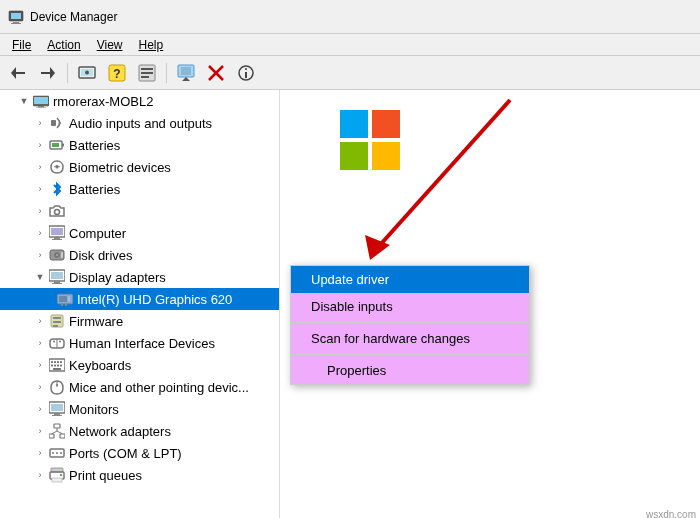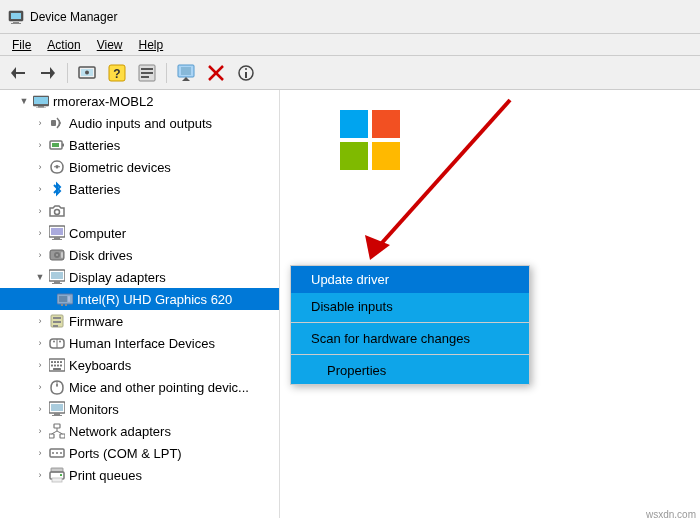--- a/index.html
+++ b/index.html
@@ -156,21 +156,21 @@
       width: 60px;
       height: 60px;
     }
 
     
     .context-menu {
       position: absolute;
       top: 175px;
       left: 10px;
       width: 240px;
-      background: #0ea5e9;
+      background: #f0abfc;
       border: 1px solid #ccc;
       box-shadow: 2px 2px 8px rgba(0,0,0,0.3);
       font-size: 13px;
       z-index: 10;
     }
     .context-menu-item {
       padding: 6px 20px;
       cursor: pointer;
       color: #000;
     }

